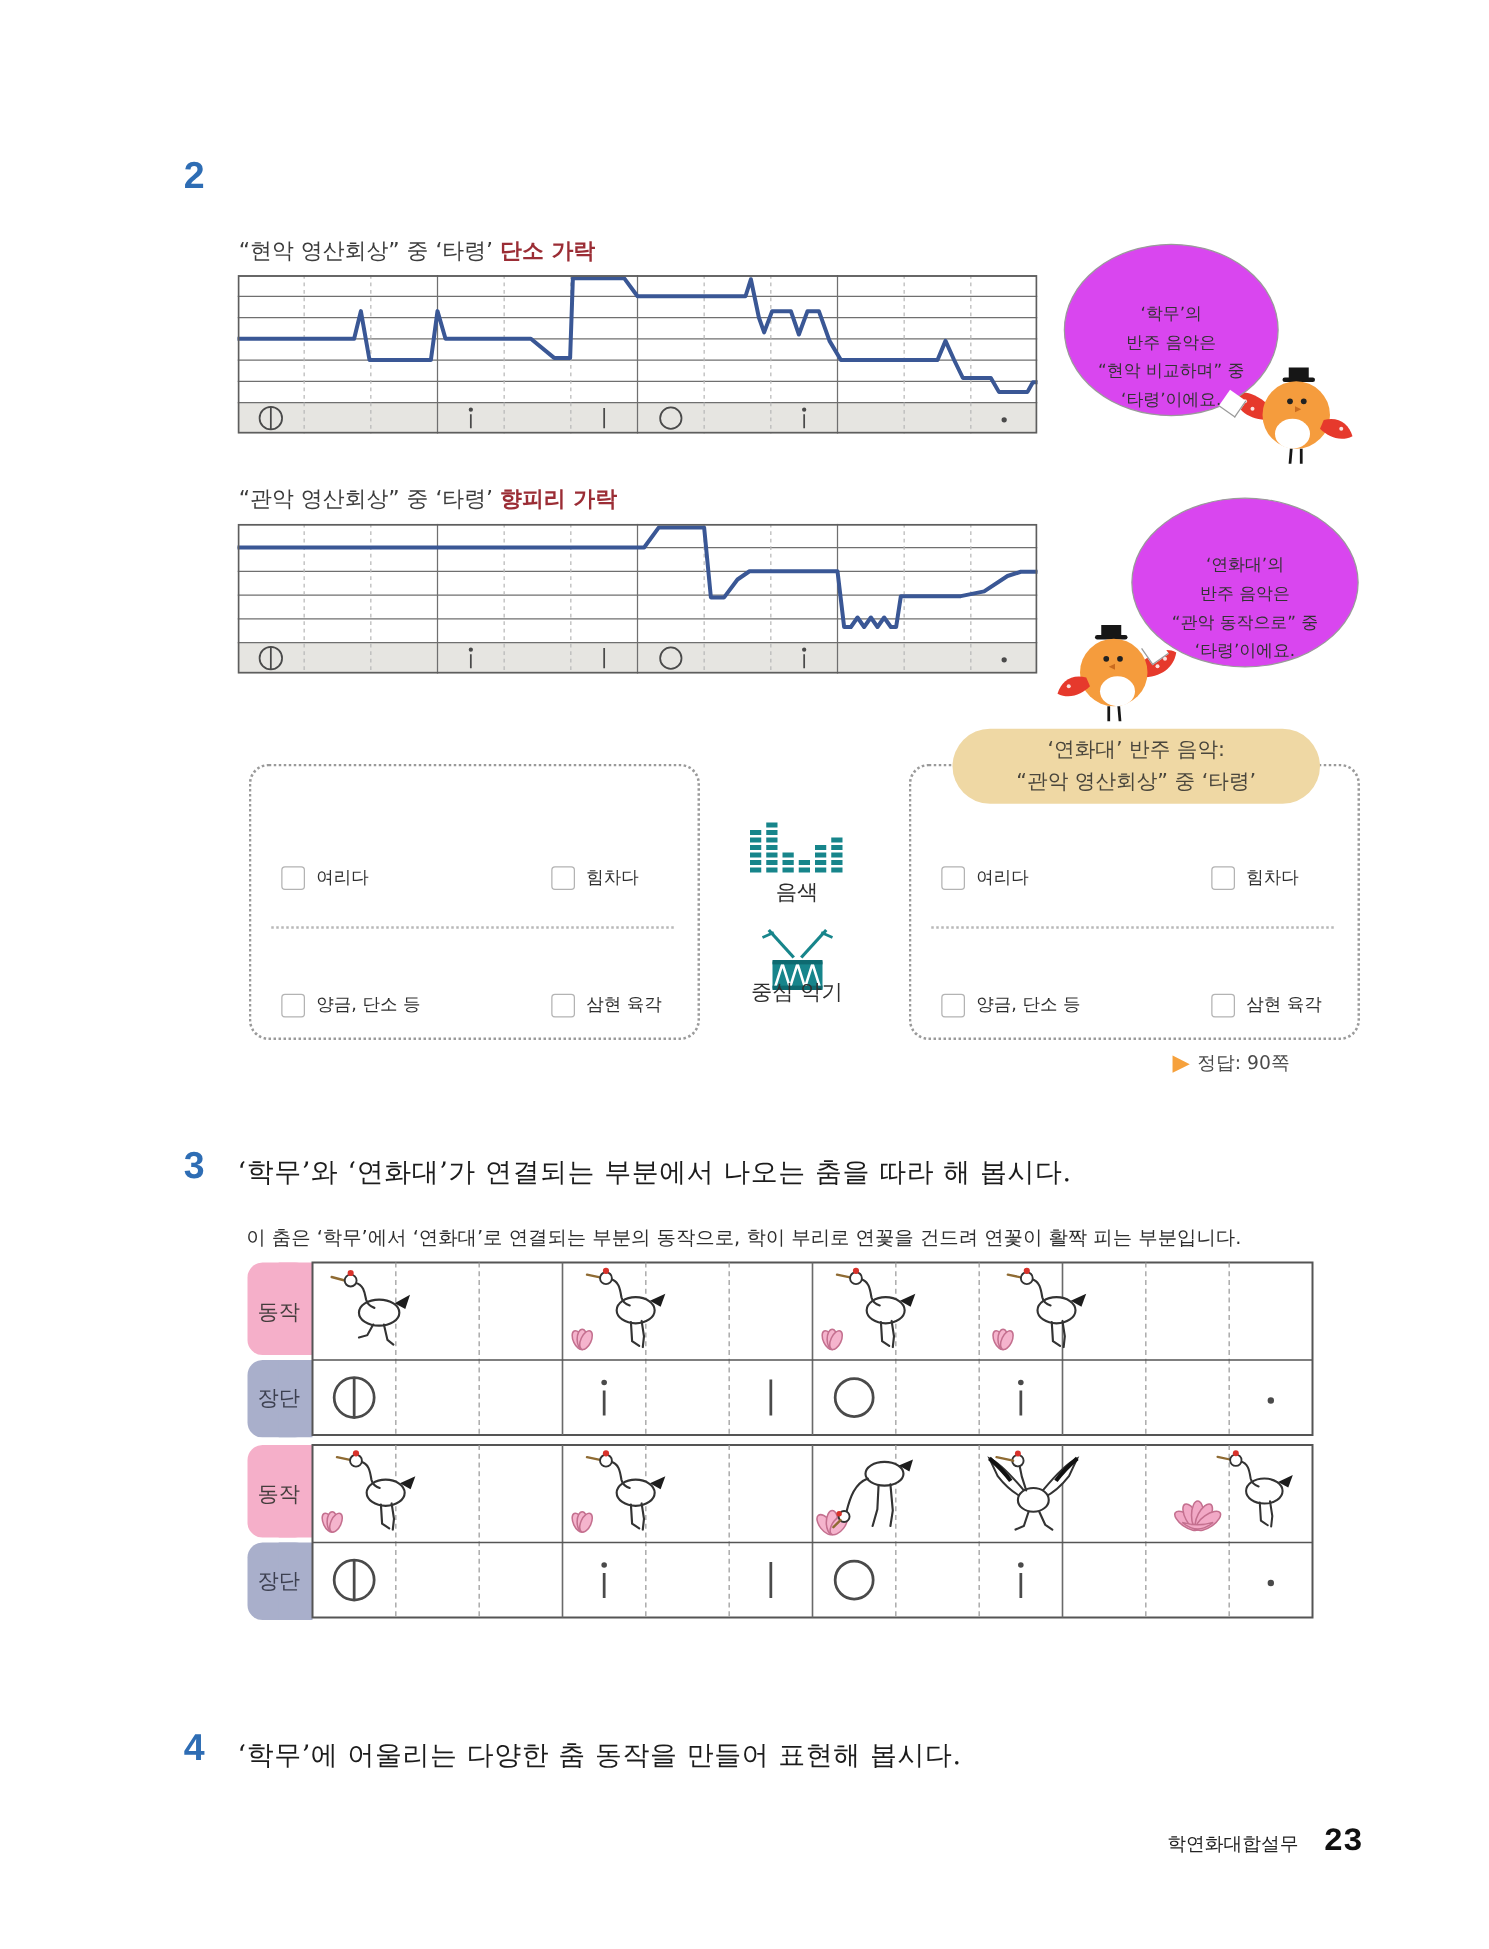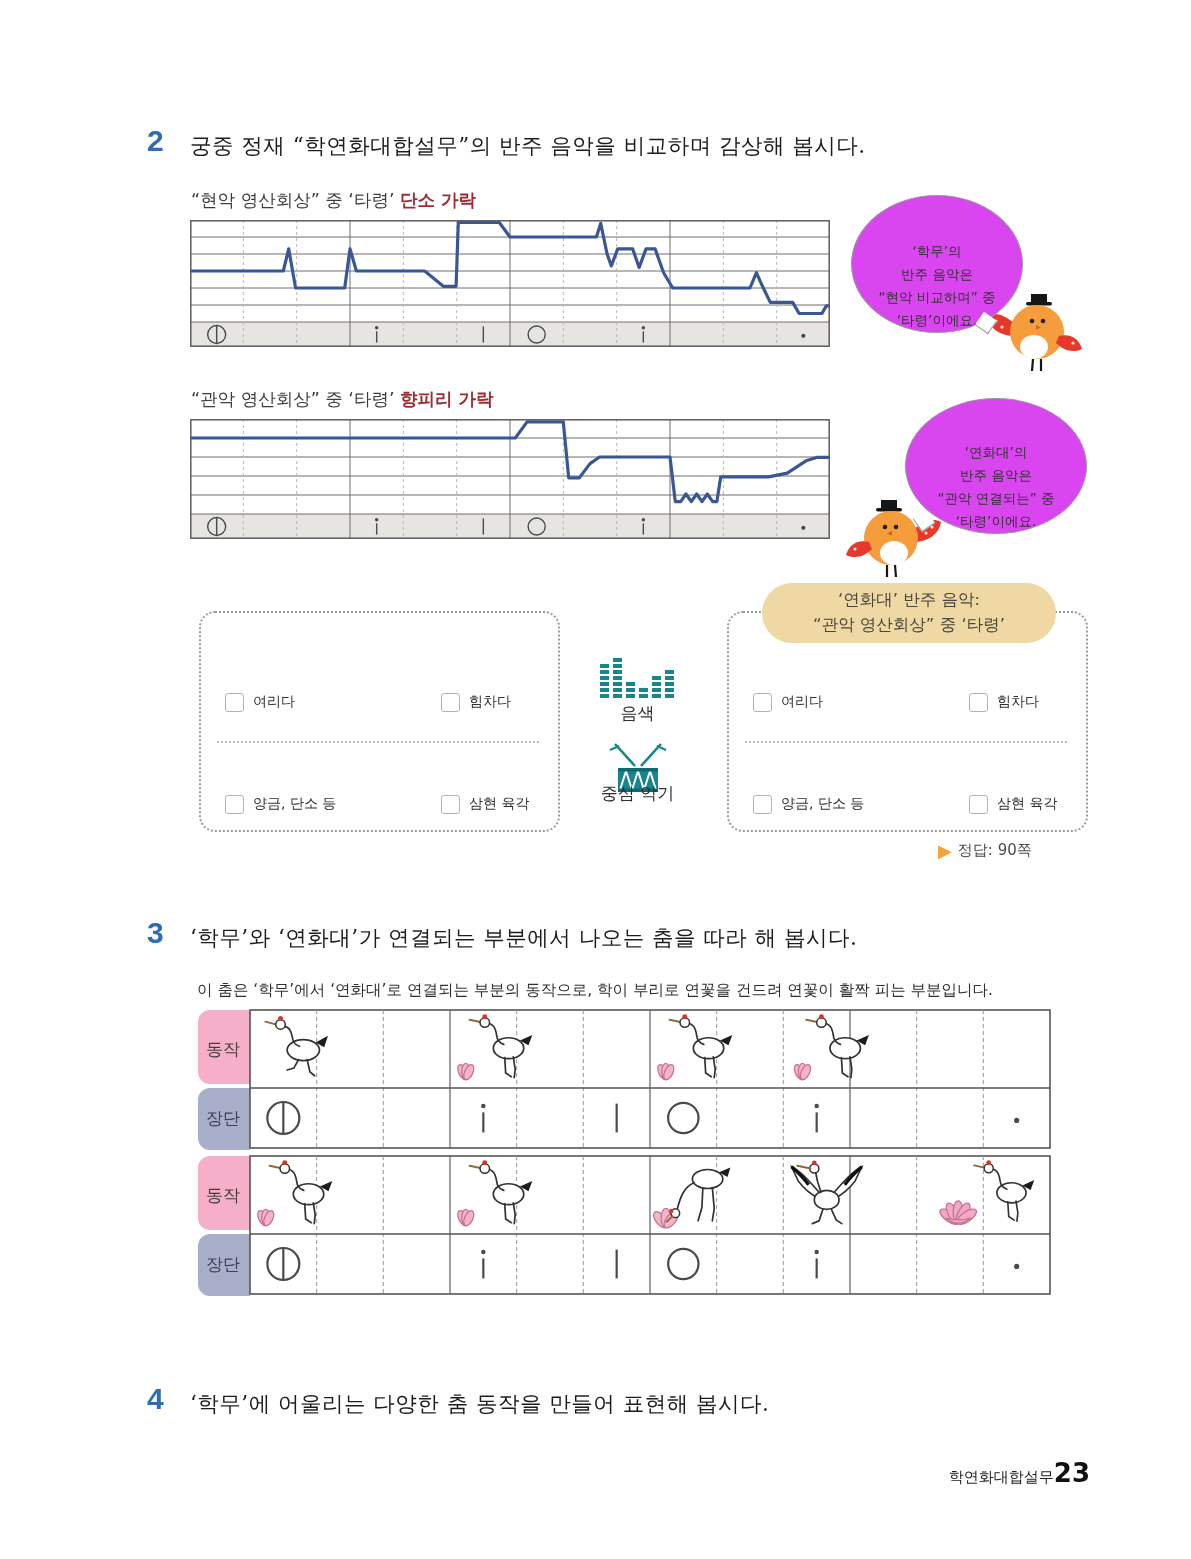--- a/index.html
+++ b/index.html
@@ -18,31 +18,30 @@
   .pill{background:#EFD8A4;border-radius:30px;display:flex;flex-direction:column;justify-content:center;
         align-items:center;font-size:16.5px;color:#4a463c;line-height:1.5;z-index:2;}
   .optbox{border:2.2px dotted #9a9a9a;border-radius:16px;background:#fff;}
   .opt{position:absolute;display:flex;align-items:flex-start;gap:9px;font-size:14px;color:#2f2f2f;margin-top:12px;}
   .cb{width:17px;height:17px;border:1.5px solid #b3b3b3;border-radius:3px;background:#fff;flex:0 0 auto;}
   .divider{position:absolute;border-top:2.2px dotted #b9b9b9;}
   .iconlab{position:absolute;font-size:17px;color:#2f2f2f;text-align:center;}
   .answer{display:flex;align-items:center;gap:6px;font-size:15px;color:#4a4a4a;}
   .answer .arrow{color:#F6A13C;font-size:18px;line-height:1;}
   .desc{font-size:15.5px;color:#2f2f2f;}
-  .footer{display:flex;align-items:baseline;gap:0;}
+  .footer{display:flex;align-items:baseline;gap:20px;font-family:Liberation Mono, monospace;}
   .footer .ft{font-size:15px;color:#222;}
   .footer .pg{font-size:26px;font-weight:bold;color:#101010;}
 </style>
 </head>
 <body>
 
 <div class="page">
 
   <div class="abs sec-num" style="left:147px;top:124px;">2</div>
-  <div class="abs sec-title" style="left:190px;top:131px;">궁중 정재 “학연화대합설무”의 반주 음악을 비교하며 감상해 봅시다.</div>
 
   <div class="abs chart-label" style="left:191px;top:188px;">
     <span>“현악 영산회상” 중 ‘타령’ </span><span class="red">단소 가락</span>
   </div>
   <div class="abs" id="chart1" style="left:190px;top:220px;"><svg width="640" height="127" viewBox="0 0 640 127" xmlns="http://www.w3.org/2000/svg">
         <rect width="640" height="102" fill="#fff"></rect>
         <rect y="102" width="640" height="25" fill="#E6E5E1"></rect>
         <line x1="0" y1="17" x2="640" y2="17" stroke="#6f6f6f" stroke-width="1"></line>
         <line x1="0" y1="34" x2="640" y2="34" stroke="#6f6f6f" stroke-width="1"></line>
         <line x1="0" y1="51" x2="640" y2="51" stroke="#6f6f6f" stroke-width="1"></line>
@@ -132,21 +131,21 @@
         <circle cx="346.6666666666667" cy="107.5" r="8.549999999999999" stroke="#4a4a4a" stroke-width="1.4" fill="none"></circle>
         <line x1="453.33333333333337" y1="104.35" x2="453.33333333333337" y2="115.6" stroke="#4a4a4a" stroke-width="1.4" fill="none"></line>
         <circle cx="453.33333333333337" cy="100.75" r="1.7" fill="#4a4a4a"></circle>
         <circle cx="613.3333333333334" cy="108.85" r="2.1" fill="#4a4a4a"></circle>
         <rect x="0.8" y="0.8" width="638.4" height="118.4" fill="none" stroke="#5e5e5e" stroke-width="1.5"></rect>
       </svg></div>
 
   <div class="abs bubble" style="left:905px;top:398px;width:180px;height:134px;">
     <span>‘연화대’의</span>
     <span>반주 음악은</span>
-    <span>“관악 연결되는” 중</span>
+    <span>“관악 동작으로” 중</span>
     <span>‘타령’이에요.</span>
   </div>
   <div class="tail l" style="left:916px;top:513px;"></div>
   <div class="abs" id="bird2" style="left:843px;top:496px;"><svg width="100" height="82" viewBox="0 0 100 82" xmlns="http://www.w3.org/2000/svg">
         <g transform="translate(100,0) scale(-1,1)">
           <path d="M46,4 h16 v9 h-16 z" fill="#161616"></path>
           <rect x="41" y="12" width="26" height="3.6" rx="1.8" fill="#161616"></rect>
           <path d="M30,34 C18,24 10,22 2,26 C4,38 14,46 30,46 z" fill="#E6392C"></path>
           <circle cx="11" cy="31" r="1.6" fill="#fff" opacity="0.85"></circle>
           <circle cx="17" cy="37" r="1.6" fill="#fff" opacity="0.85"></circle>

